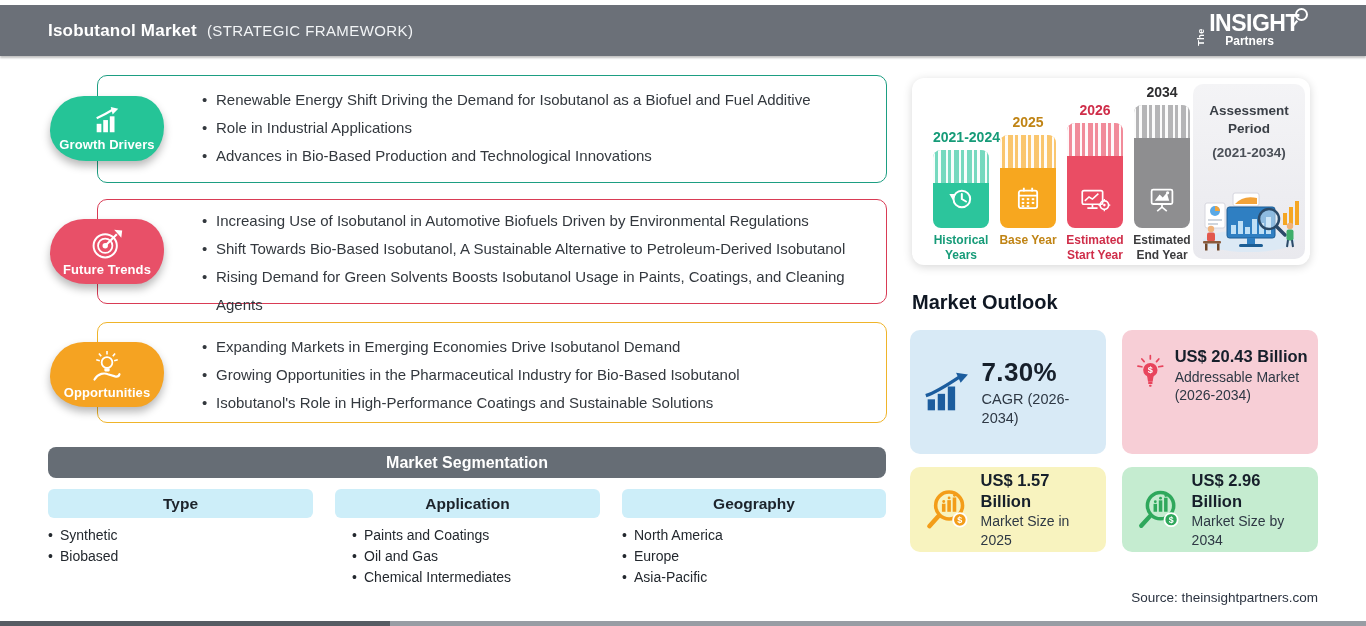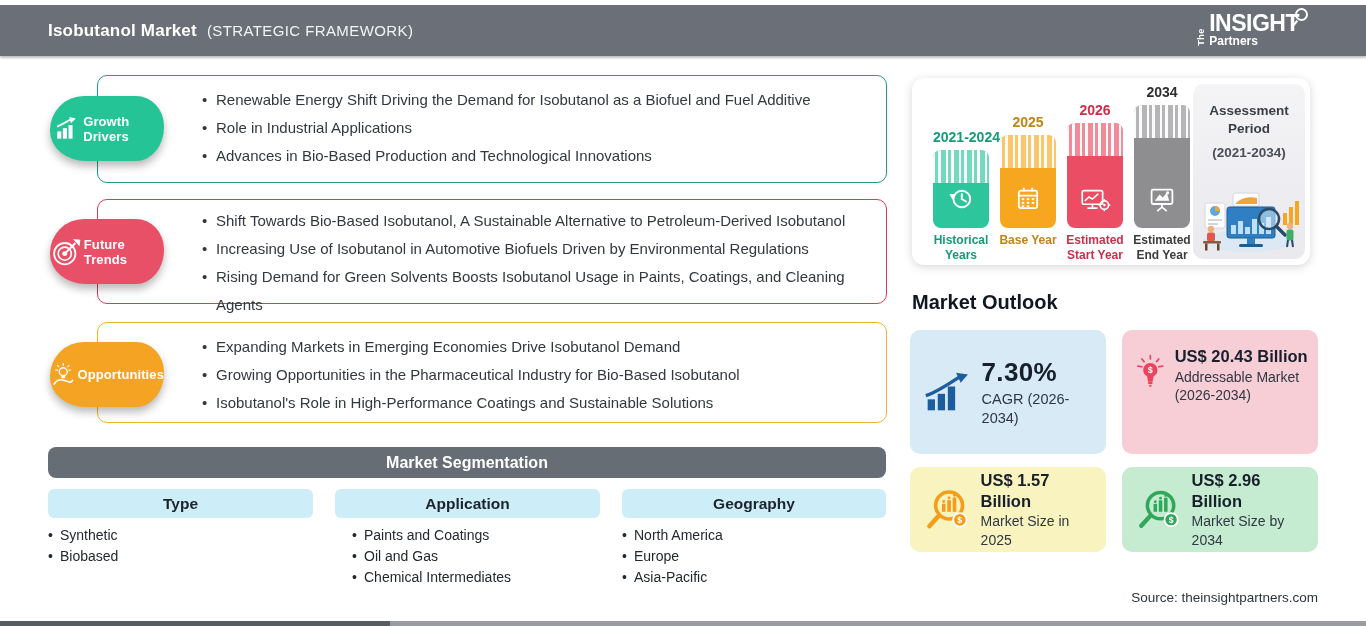--- a/index.html
+++ b/index.html
@@ -13,36 +13,36 @@
     box-shadow:0 2px 2px rgba(0,0,0,.25); }
   .header-title-wrap { margin-left:48px; display:flex; align-items:baseline; gap:10px; }
   .header-title { color:#fff; font-size:17px; font-weight:700; letter-spacing:.2px; }
   .header-subtitle { color:#f2f4f6; font-size:15px; font-weight:400; letter-spacing:.4px; }
   .logo { position:absolute; right:58px; top:7px; display:flex; align-items:flex-start; color:#fff; }
   .logo-the { font-size:9px; font-weight:700; transform:rotate(-90deg) translate(-6px,0); transform-origin:center; margin-top:14px; letter-spacing:.5px;}
   .logo-body { display:flex; flex-direction:column; align-items:flex-start; }
   .logo-main { font-size:23px; font-weight:800; letter-spacing:-.5px; line-height:1; display:flex; align-items:flex-start;}
   .logo-ring { width:13px; height:13px; border:2.2px solid #fff; border-radius:50%; margin-left:-4px; margin-top:-4px; position:relative;}
   .logo-ring::after{ content:""; position:absolute; width:2.2px; height:7px; background:#fff; left:-3px; top:10px; transform:rotate(40deg);}
-  .logo-partners { font-size:12px; font-weight:700; margin-top:-1px; margin-right:8px;}
+  .logo-partners { font-size:12px; font-weight:700; margin-top:-1px; margin-right:8px;margin-left:16px;}
 
   
   .section-box { position:absolute; left:97px; width:790px; border:1.6px solid var(--accent);
     border-radius:10px; background:#fff; }
   .section-box .bullets { list-style:none; padding:10px 18px 8px 104px; }
   .section-box .bullets li { font-size:15px; color:#33383e; line-height:28px; position:relative; padding-left:14px; }
   .section-box .bullets li::before { content:"•"; position:absolute; left:0; top:0; color:#33383e; }
   #box-growth { top:75px; height:108px; }
   #box-trends { top:199px; height:105px; }
   #box-opps   { top:322px; height:101px; }
   #box-trends .bullets { padding-top:7px; }
 
   .badge { position:absolute; left:50px; width:114px; height:65px; background:var(--badge);
     border-radius:34px 28px 28px 36px / 34px 30px 34px 30px; z-index:3;
-    box-shadow:0 5px 8px rgba(0,0,0,.28); display:flex; flex-direction:row;
+    box-shadow:0 5px 8px rgba(0,0,0,.28); display:flex; flex-direction:column;
     align-items:center; justify-content:center; gap:1px; }
   .badge-label { color:#fff; font-size:13px; font-weight:700; letter-spacing:.1px; }
   #badge-growth { top:96px; }
   #badge-trends { top:219px; }
   #badge-opps   { top:342px; }
 
   
   .seg-bar { position:absolute; left:48px; top:447px; width:838px; height:31px;
     background:var(--seg-bar,#666d75); border-radius:8px; display:flex; align-items:center;
     justify-content:center; color:#fff; font-size:16px; font-weight:700; }
@@ -142,22 +142,22 @@
       <rect x="16" y="15" width="5" height="13" fill="#fff"></rect>
       <rect x="23" y="11" width="5" height="17" fill="#fff"></rect>
       <path d="M9 13 Q18 9 26 4" stroke="#fff" stroke-width="2.3" fill="none"></path>
       <polygon points="24,1 32,3 26,9" fill="#fff"></polygon>
     </svg>
     <span class="badge-label">Growth Drivers</span>
   </div>
 
   <div class="section-box section-row" id="box-trends" style="--accent: #d93b55;">
     <ul class="bullets">
+      <li>Increasing Use of Isobutanol in Automotive Biofuels Driven by Environmental Regulations</li>
       <li>Shift Towards Bio-Based Isobutanol, A Sustainable Alternative to Petroleum-Derived Isobutanol</li>
-      <li>Increasing Use of Isobutanol in Automotive Biofuels Driven by Environmental Regulations</li>
       <li>Rising Demand for Green Solvents Boosts Isobutanol Usage in Paints, Coatings, and Cleaning Agents</li>
     </ul>
   </div>
   <div class="badge section-row-badge" id="badge-trends" style="--badge: #e85068;">
     <svg width="36" height="34" viewBox="0 0 40 38">
       <circle cx="18" cy="21" r="13" stroke="#fff" stroke-width="2.2" fill="none"></circle>
       <circle cx="18" cy="21" r="8" stroke="#fff" stroke-width="2" fill="none"></circle>
       <circle cx="18" cy="21" r="3" fill="#fff"></circle>
       <line x1="18" y1="21" x2="31" y2="8" stroke="#fff" stroke-width="2.4"></line>
       <polygon points="28,3 37,4 36,12" fill="#fff"></polygon>

